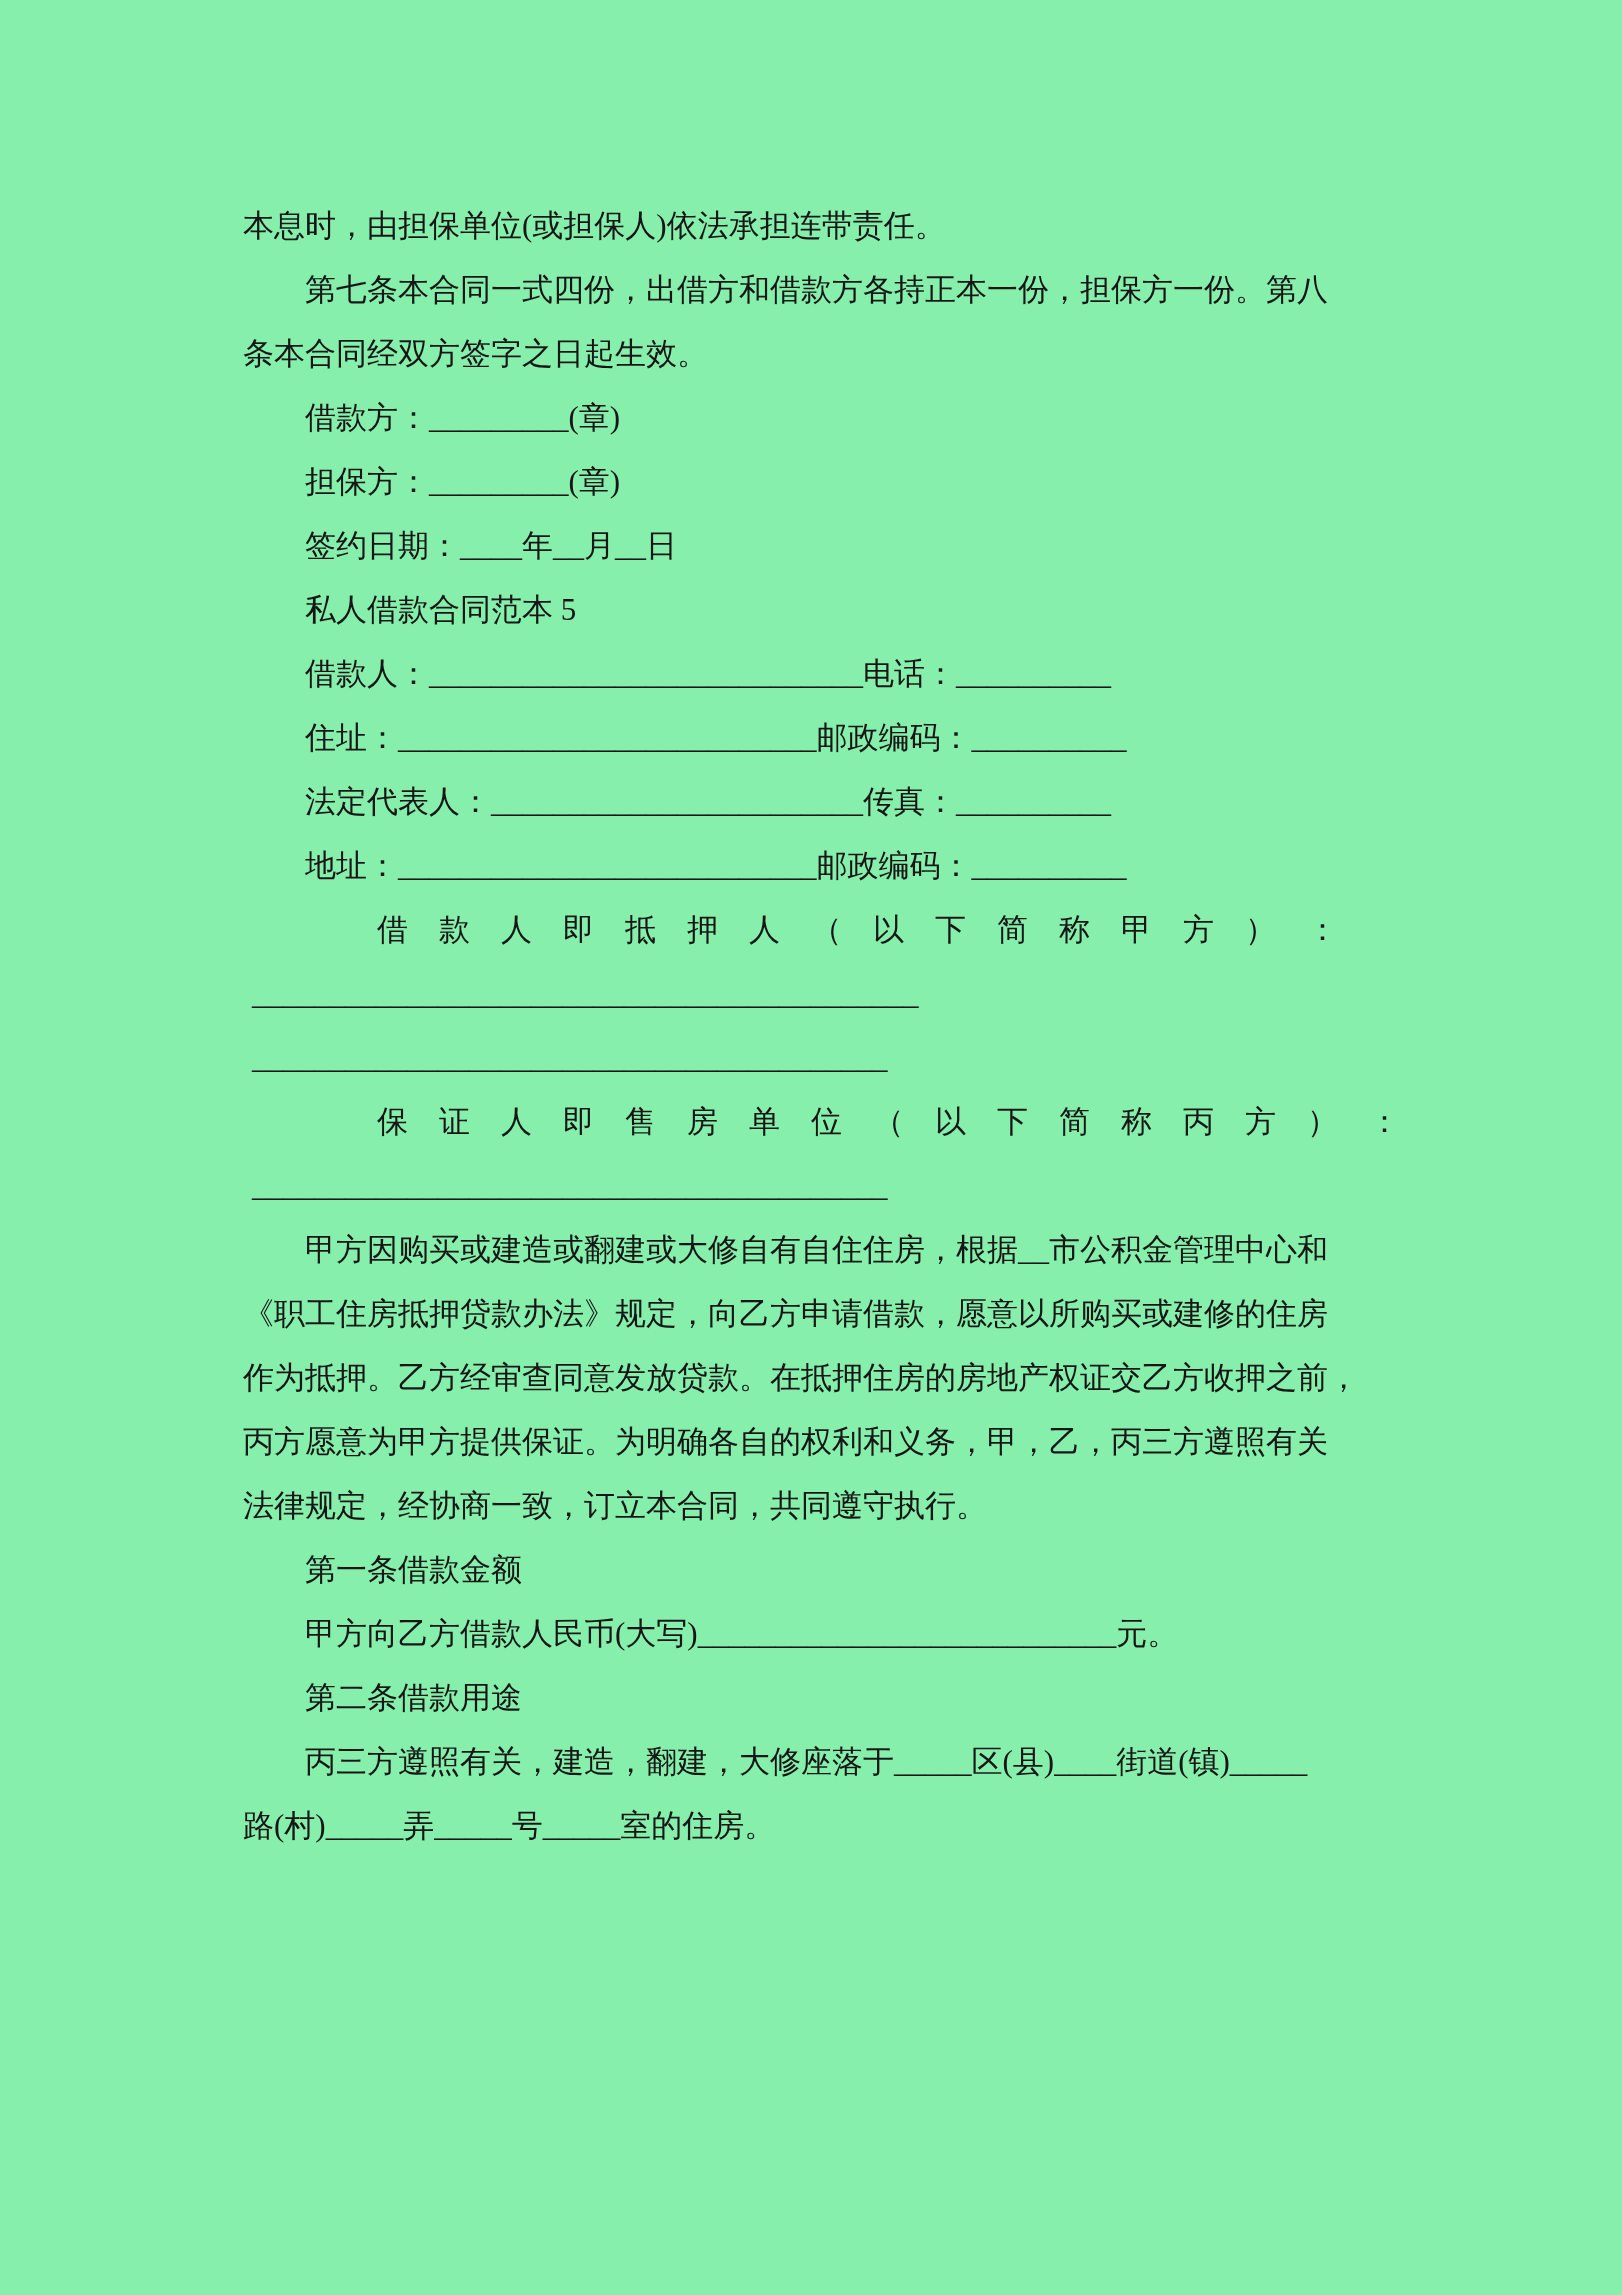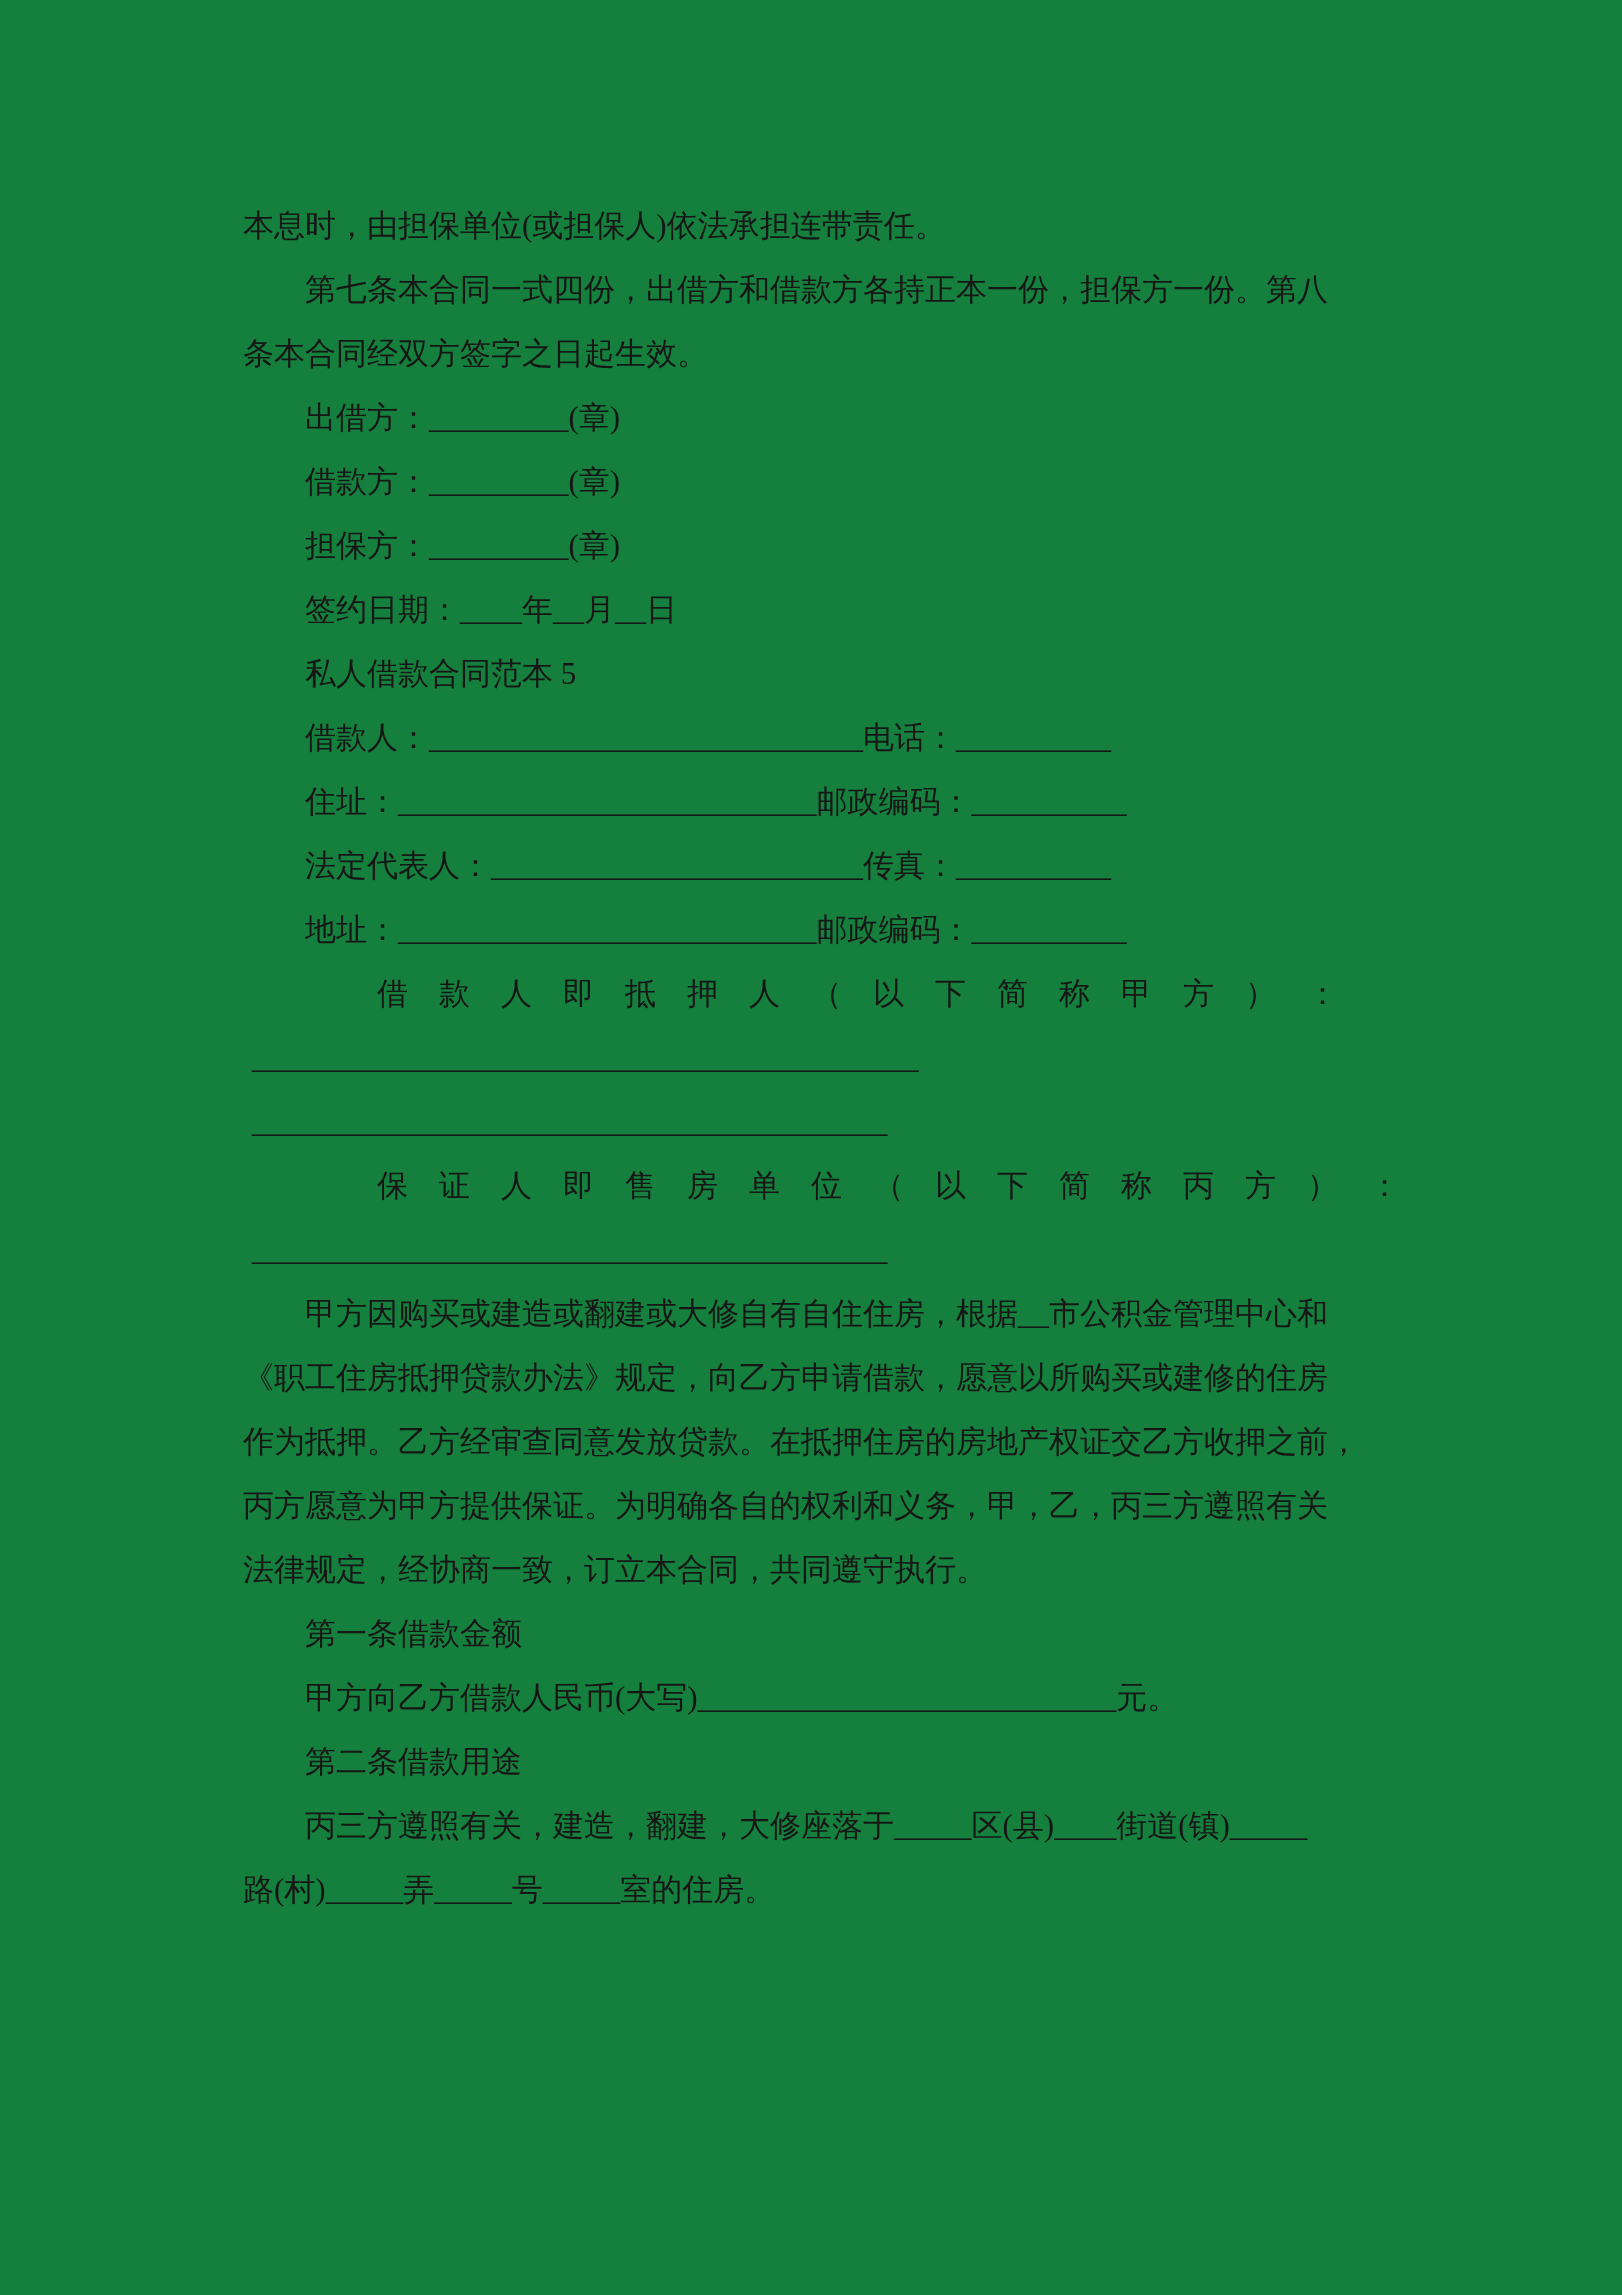--- a/index.html
+++ b/index.html
@@ -1,20 +1,20 @@
 <!DOCTYPE html>
 <html style="font-size:10.5px"><head>
 <meta charset="utf-8">
 <style>
   html, body { margin: 0; padding: 0; }
   .page {
     position: relative;
     width: 1623px;
     height: 2295px;
-    background: #15803d;
+    background: #86efac;
     color: #161616;
     font-family: "Liberation Serif", "DejaVu Serif", serif;
     font-size: 31px;
     overflow: hidden;
   }
   .doc {
     position: absolute;
     left: 243px;
     top: 194px;
     width: 1139px;
@@ -34,21 +34,20 @@
   .blank  { padding-left: 0; margin-left: 9px; }
 </style>
 </head>
 <body>
 
 <div class="page">
   <div class="doc" id="doc">
       <div class="line flush">本息时，由担保单位(或担保人)依法承担连带责任。</div>
       <div class="line indent">第七条本合同一式四份，出借方和借款方各持正本一份，担保方一份。第八</div>
       <div class="line flush">条本合同经双方签字之日起生效。</div>
-      <div class="line indent">出借方：_________(章)</div>
       <div class="line indent">借款方：_________(章)</div>
       <div class="line indent">担保方：_________(章)</div>
       <div class="line indent">签约日期：____年__月__日</div>
       <div class="line indent">私人借款合同范本 5</div>
       <div class="line indent">借款人：____________________________电话：__________</div>
       <div class="line indent">住址：___________________________邮政编码：__________</div>
       <div class="line indent">法定代表人：________________________传真：__________</div>
       <div class="line indent">地址：___________________________邮政编码：__________</div>
       <div class="line spread">借款人即抵押人（以下简称甲方）：</div>
       <div class="line blank">___________________________________________</div>

